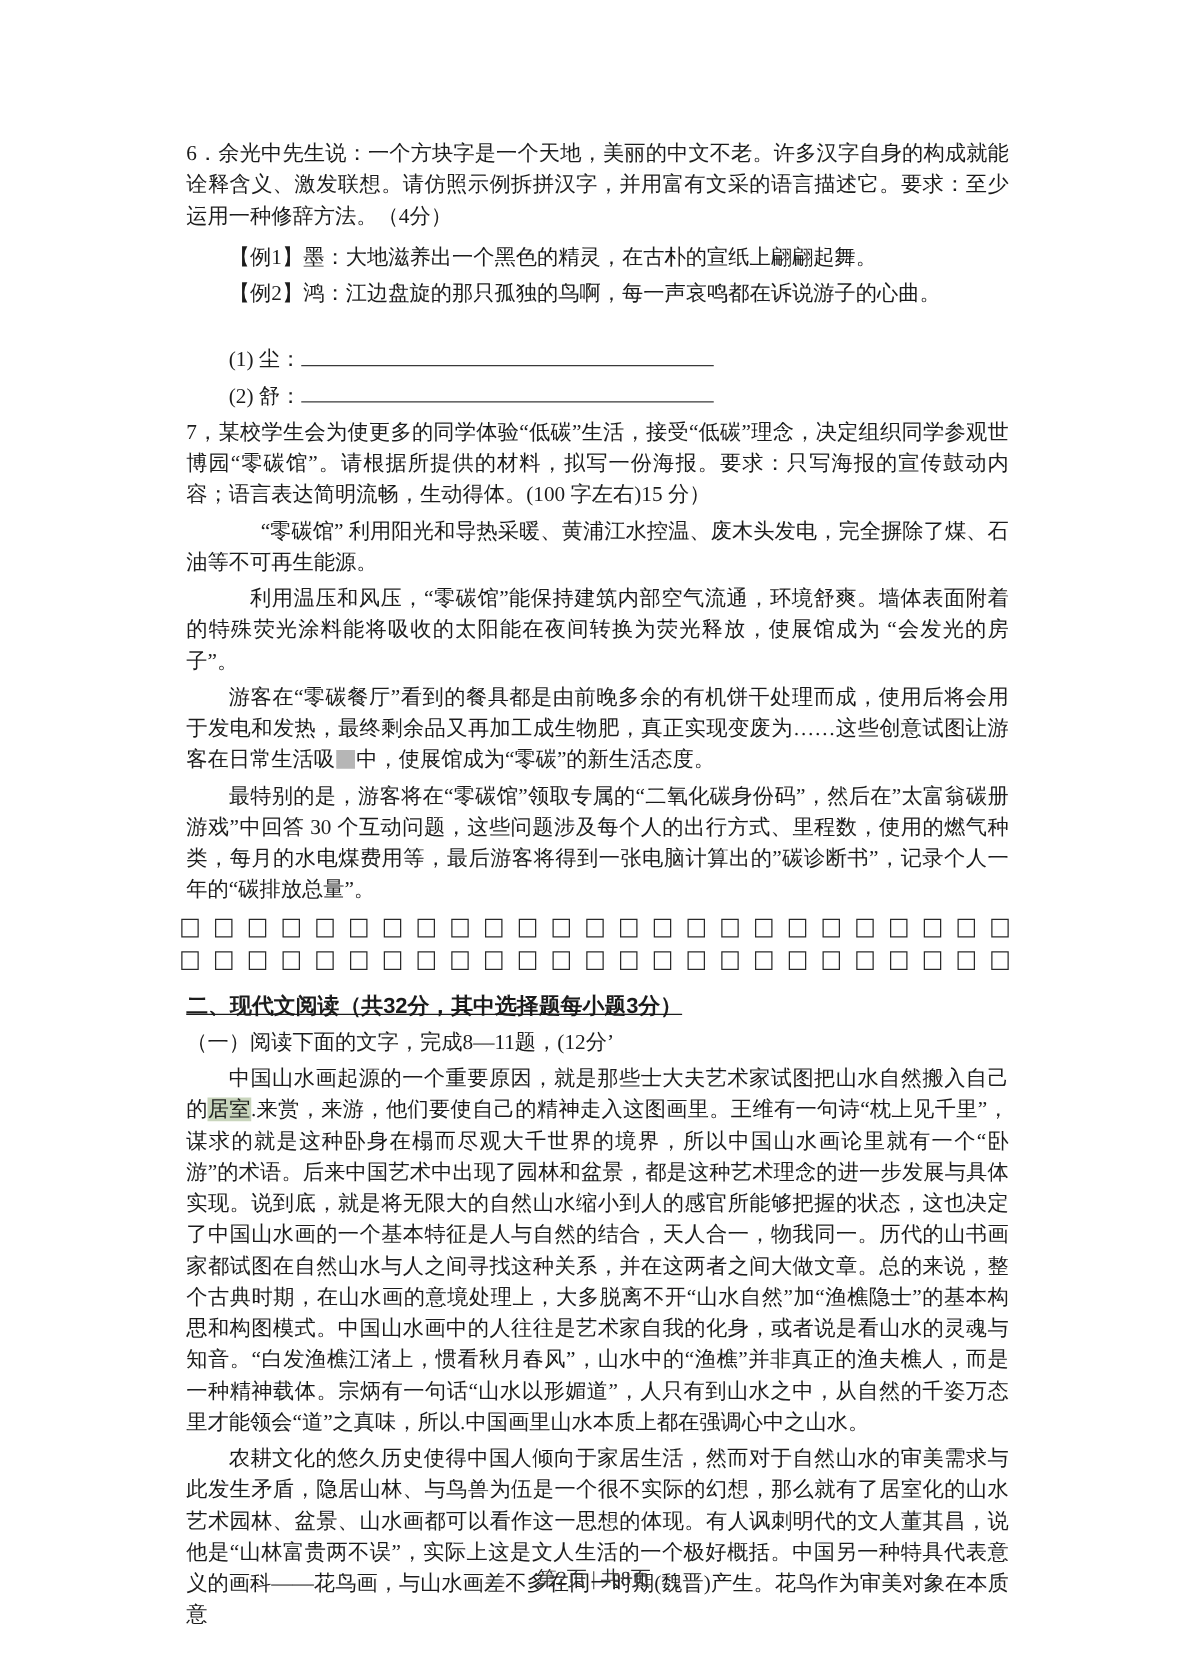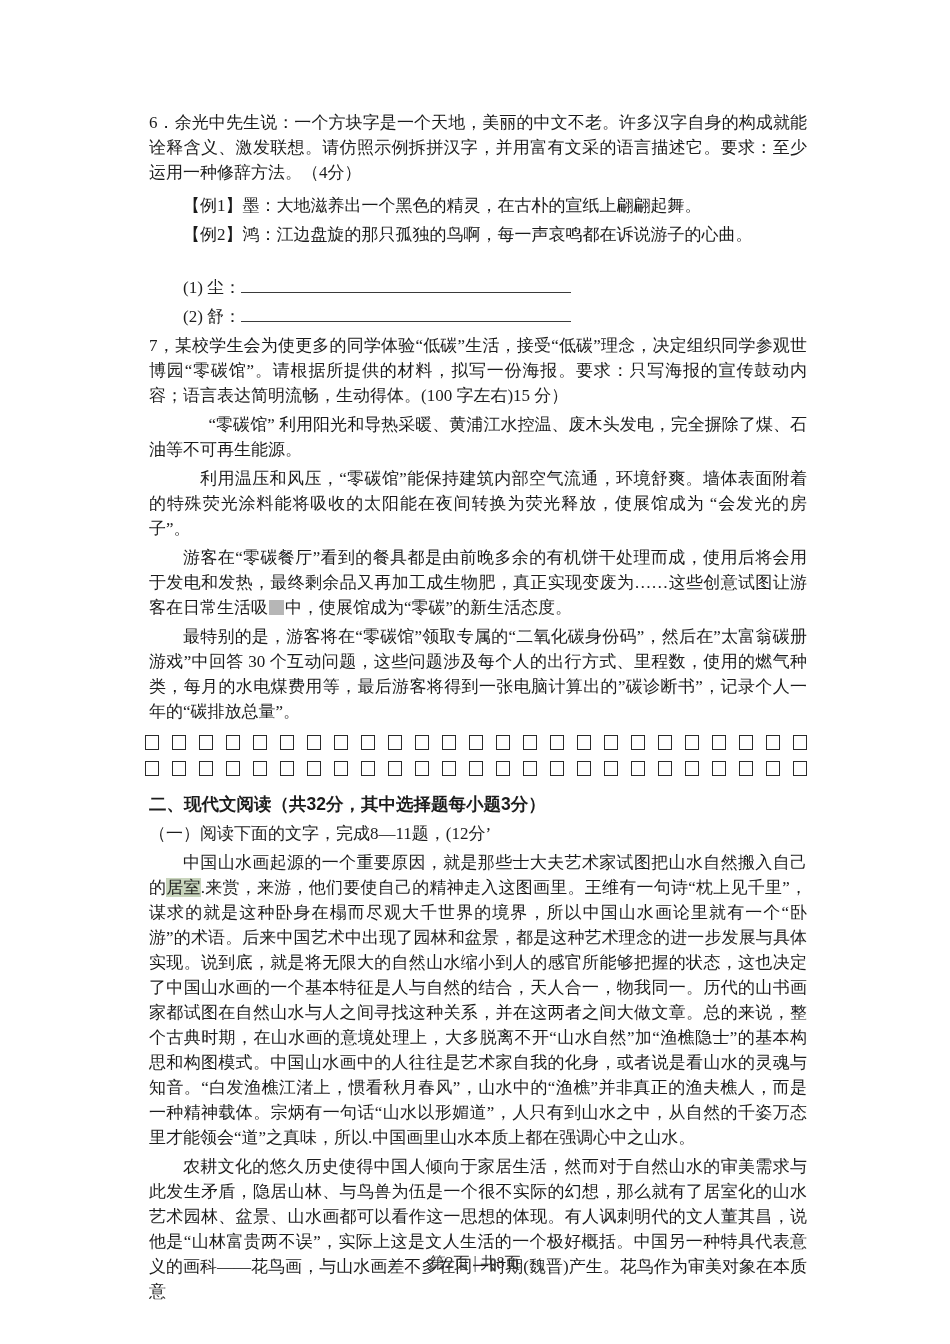--- a/index.html
+++ b/index.html
@@ -19,21 +19,21 @@
     line-height:25px;
   }
   .para{margin:4px;text-align:justify;}
   .ti-2{text-indent:2em;}
   .ti-3{text-indent:3em;}
   .ti-35{text-indent:3.5em;}
   .pl-2{padding-left:2em;}
   .gap-8{margin-top:8px;}
   .gap-16{margin-top:16px;}
   .gap-28{margin-top:28px;}
-  .heading{font-weight:700;font-family:"Liberation Sans","DejaVu Sans",sans-serif;font-size:17.5px;}
+  .heading{font-weight:700;font-family:"Liberation Sans","DejaVu Sans",sans-serif;font-size:17.5px;text-decoration:underline;}
   .blank-row{white-space:nowrap;}
   .blankline{
     display:inline-block;
     width:330px;height:1em;
     border-bottom:1px solid #3a3a3a;
     vertical-align:baseline;
   }
   .hl-green{background:#c9d5bd;font-family:Liberation Serif, serif;}
   .charbox{
     display:inline-block;

